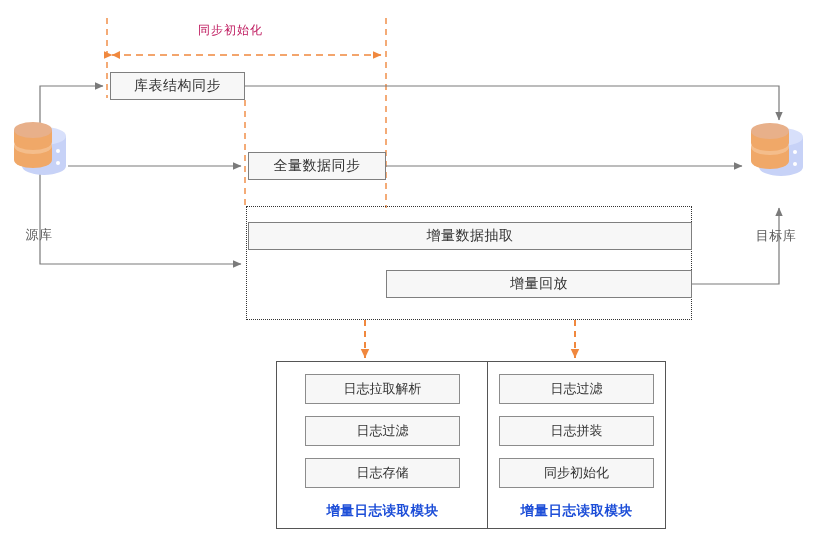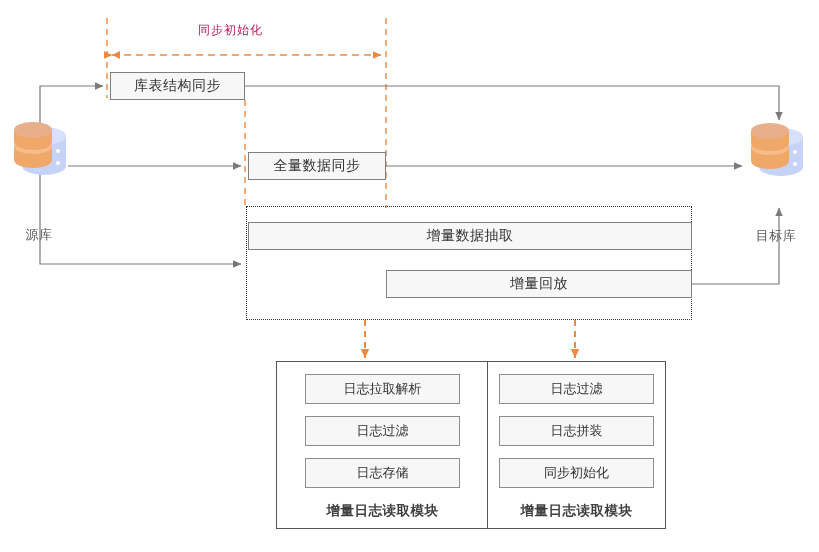--- a/index.html
+++ b/index.html
@@ -16,21 +16,21 @@
   .dblabel{margin-top:6px;color:#595959;font-size:13px;letter-spacing:.5px;white-space:nowrap;}
 
   .dottedgroup{position:absolute;box-sizing:border-box;
                border:1px dotted #333333;background:transparent;}
 
   .modulebox{position:absolute;box-sizing:border-box;border:1px solid #555555;
              background:#ffffff;display:flex;flex-direction:column;align-items:center;}
   .modulebox .mnode{width:155px;height:30px;margin-top:12px;box-sizing:border-box;
              display:flex;align-items:center;justify-content:center;
              background:#f7f7f7;border:1px solid #8c8c8c;color:#333333;font-size:13px;}
-  .modulebox .mtitle{margin-top:14px;color:#404040;font-size:13.5px;font-weight:bold;
+  .modulebox .mtitle{margin-top:14px;color:#1d4ed8;font-size:13.5px;font-weight:bold;
              letter-spacing:.5px;}
 
   .toplabel{position:absolute;color:#be185d;font-size:12px;letter-spacing:1px;white-space:nowrap;font-family:Liberation Mono, monospace;}
 </style>
 </head>
 <body>
 
 <div id="stage">
 
   <svg class="svg-layer" viewBox="0 0 819 552" xmlns="http://www.w3.org/2000/svg">

